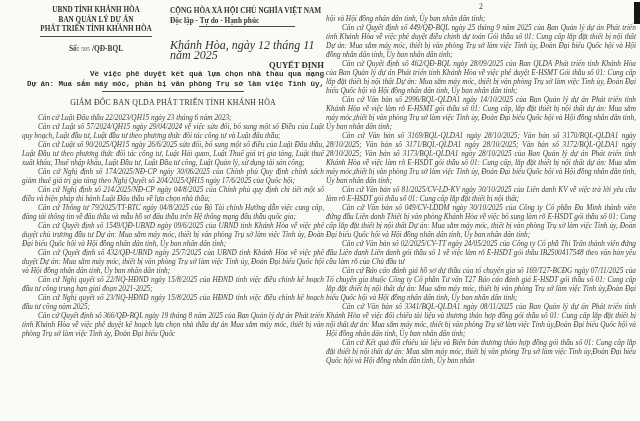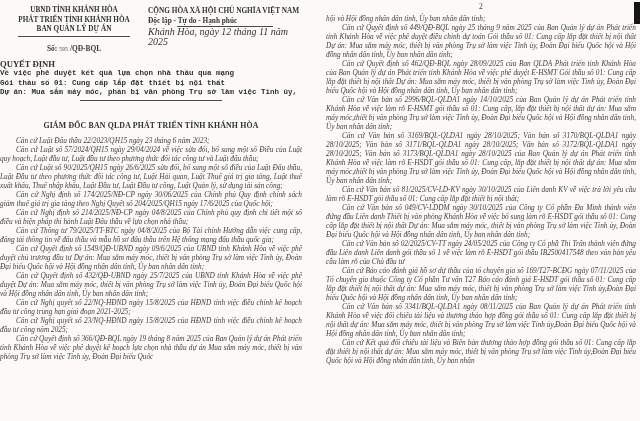--- a/index.html
+++ b/index.html
@@ -9,21 +9,21 @@
     height: 421px;
     background: #fbfaf6;
     overflow: hidden;
     font-family: "Liberation Serif", serif;
     color: #3e3e3e;
   }
   .page {
     position: absolute;
     top: 0;
   }
-  .page-left  { left: 0;  top: 6px; width: 302px; }
+  .page-left  { left: 22px;  top: 6px; width: 302px; }
   .page-right { left: 326px; top: 2px; width: 310px; }
 
   
   .hdr { display: flex; }
   .org-block {
     width: 148px;
     text-align: center;
     font-weight: bold;
     font-size: 7.2px;
     line-height: 9.5px;
@@ -43,35 +43,36 @@
     text-align: left;
     font-weight: bold;
     font-size: 7.3px;
     line-height: 9.5px;
     color: #333;
   }
   .motto-rule { width: 96px; border-bottom: 1px solid #4a4a4a; margin: 1px auto 0; }
   .dateline {
     font-weight: normal;
     font-style: italic;
-    font-size: 10px;
+    font-size: 12px;
+    margin-top: 14px;
   }
 
   
-  .title-block { margin-top: 5px; text-align: left; color: #303030; }
+  .title-block { text-align: right; color: #303030; }
   .doc-title { font-size: 8.6px; font-weight: bold; line-height: 10px; }
   .doc-sub   { font-size: 7.5px; font-weight: bold; line-height: 9.6px; font-family: Liberation Mono, monospace; }
   .title-rule { width: 142px; border-bottom: 1px solid #4a4a4a; margin: 2px auto 0; }
 
   .authority {
     text-align: center;
-    font-weight: bold;
+    font-weight: normal;
     font-size: 7.8px;
     letter-spacing: 0.2px;
-    margin: 20px 0 6px;
+    margin: 6px 0 6px;
     color: #303030;
   }
 
   
   .para {
     font-size: 7.3px;
     font-style: italic;
     line-height: 9px;
     text-align: justify;
     text-indent: 16px;
@@ -100,41 +101,40 @@
 </head>
 <body>
 
 <div class="scan">
 
   <div class="page page-left">
 
     <div class="hdr">
       <div class="org-block">
         <div>UBND TỈNH KHÁNH HÒA</div>
+        <div>BAN QUẢN LÝ DỰ ÁN</div>
         <div>PHÁT TRIỂN TỈNH KHÁNH HÒA</div>
-        <div>BAN QUẢN LÝ DỰ ÁN</div>
         <div class="org-rule"></div>
         <div class="doc-no">
           <span>Số:</span>
           <span class="num">595</span>
           <span>/QĐ-BQL</span>
         </div>
       </div>
       <div class="motto-block">
         <div>CỘNG HÒA XÃ HỘI CHỦ NGHĨA VIỆT NAM</div>
         <div>Độc lập - Tự do - Hạnh phúc</div>
         <div class="motto-rule"></div>
         <div class="dateline">Khánh Hòa, ngày 12 tháng 11 năm 2025</div>
       </div>
     </div>
 
     <div class="title-block">
       <div class="doc-title">QUYẾT ĐỊNH</div>
       <div class="doc-sub">Về việc phê duyệt kết quả lựa chọn nhà thầu qua mạng</div>
-      <div class="doc-sub">Gói thầu số 01: Cung cấp lắp đặt thiết bị nội thất</div>
       <div class="doc-sub">Dự án: Mua sắm máy móc, phần bị văn phòng Trụ sở làm việc Tỉnh ủy,</div>
       <div class="title-rule"></div>
     </div>
 
     <div class="authority">GIÁM ĐỐC BAN QLDA PHÁT TRIỂN TỈNH KHÁNH HÒA</div>
 
     <p class="para">Căn cứ Luật Đấu thầu 22/2023/QH15 ngày 23 tháng 6 năm 2023;</p>
     <p class="para">Căn cứ Luật số 57/2024/QH15 ngày 29/04/2024 về việc sửa đổi, bổ sung một số Điều của Luật quy hoạch, Luật đầu tư, Luật đầu tư theo phương thức đối tác công tư và Luật đấu thầu;</p>
     <p class="para">Căn cứ Luật số 90/2025/QH15 ngày 26/6/2025 sửa đổi, bổ sung một số điều của Luật Đấu thầu, Luật Đầu tư theo phương thức đối tác công tư, Luật Hải quan, Luật Thuế giá trị gia tăng, Luật thuế xuất khẩu, Thuế nhập khẩu, Luật Đầu tư, Luật Đầu tư công, Luật Quản lý, sử dụng tài sản công;</p>
     <p class="para">Căn cứ Nghị định số 174/2025/NĐ-CP ngày 30/06/2025 của Chính phủ Quy định chính sách giảm thuế giá trị gia tăng theo Nghị Quyết số 204/2025/QH15 ngày 17/6/2025 của Quốc hội;</p>

